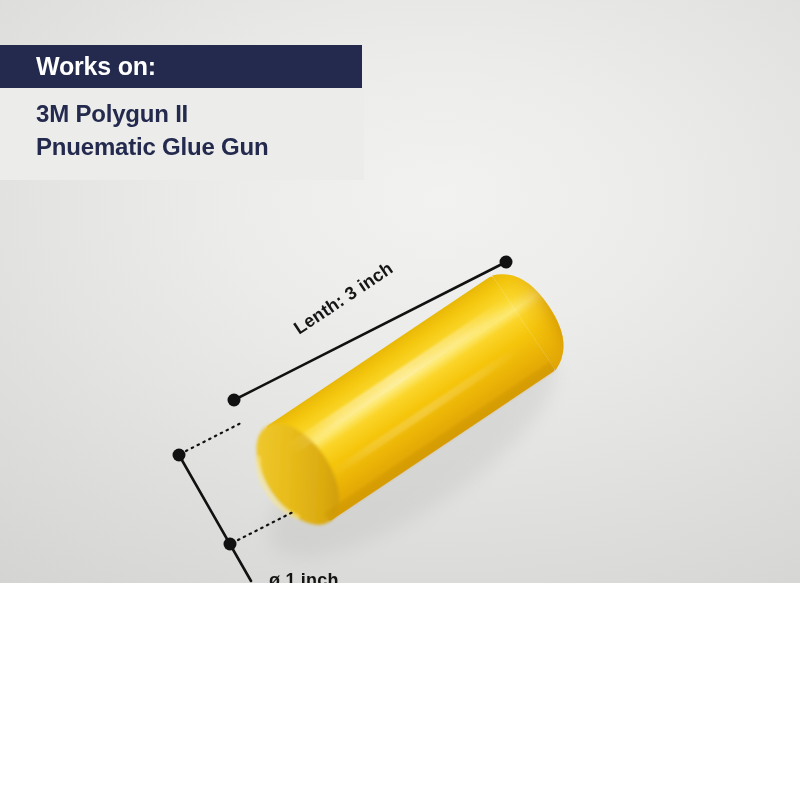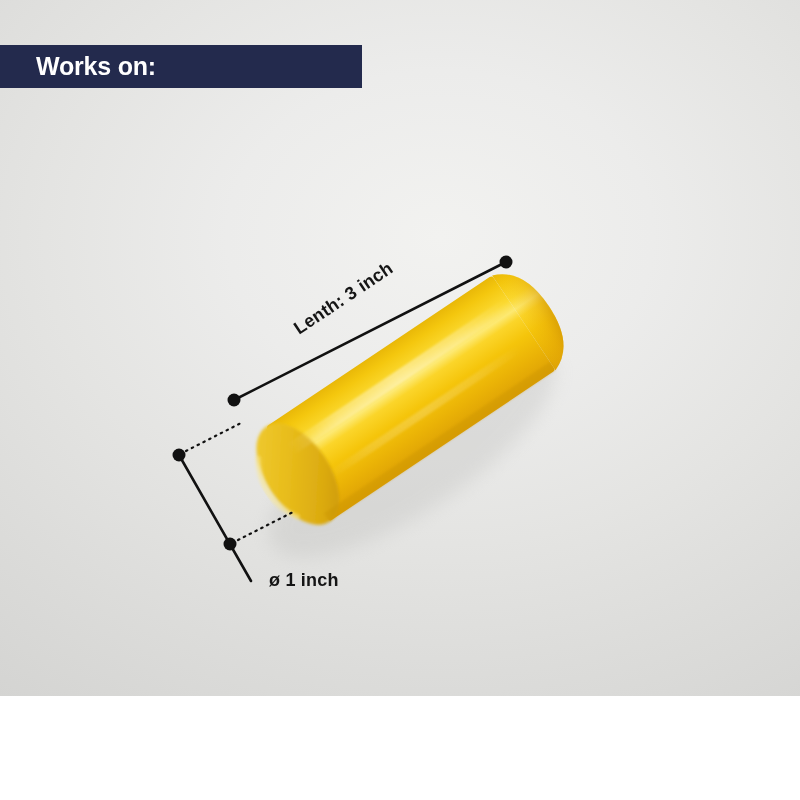--- a/index.html
+++ b/index.html
@@ -3,21 +3,21 @@
 <meta charset="utf-8">
 <style>
   html, body {
     margin: 0;
     padding: 0;
     background: #ffffff;
   }
   #stage {
     position: relative;
     width: 800px;
-    height: 696px;
+    height: 583px;
     overflow: hidden;
     font-family: "Liberation Sans", sans-serif;
     background:
       radial-gradient(ellipse 95% 85% at 55% 34%,
         #f2f2f0 0%,
         #ececeb 28%,
         #e4e4e2 52%,
         #dcdcda 74%,
         #d3d3d1 100%);
   }
@@ -180,19 +180,23 @@
       <line x1="179" y1="455" x2="251" y2="581" stroke="#111111" stroke-width="2.6" stroke-linecap="round"></line>
       <circle cx="179" cy="455" r="6.5" fill="#111111"></circle>
       <circle cx="230" cy="544" r="6.5" fill="#111111"></circle>
     </g>
   </svg>
 
   <div id="banner">
     <div id="banner-top">
       <span id="banner-top-text">Works on:</span>
     </div>
+    <div id="banner-body">
+      <div class="banner-line">3M Polygun II</div>
+      <div class="banner-line">Pnuematic Glue Gun</div>
+    </div>
   </div>
 
   <div id="length-label">Lenth: 3 inch</div>
 
   <div id="diameter-label">ø 1 inch</div>
 
 </div>
 
 </body></html>

